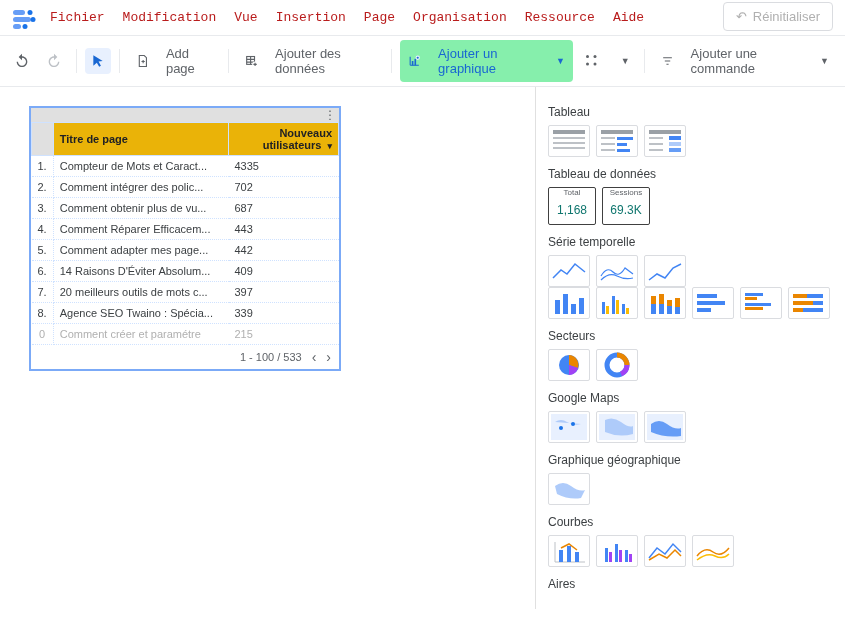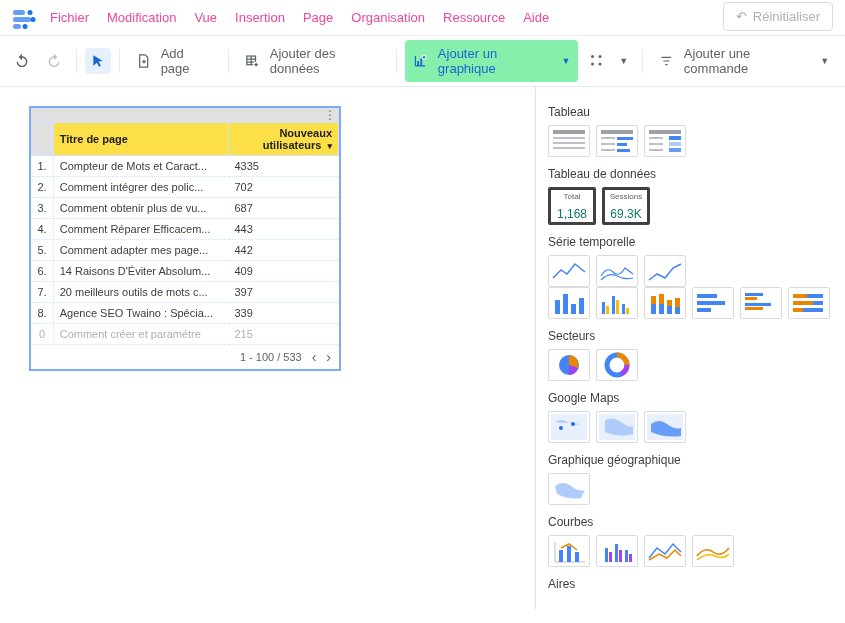--- a/index.html
+++ b/index.html
@@ -1,49 +1,49 @@
 <!DOCTYPE html>
 <html><head>
 <meta charset="utf-8">
 <style>
   * { box-sizing: border-box; }
   body { margin:0; font-family: Arial, sans-serif; font-size:13px; color:#3c4043; background:#fff; width:845px; }
   .header { display:flex; align-items:center; padding:2px 12px 0 12px; }
   .logo { width:24px; height:24px; margin-right:14px; margin-top:4px; }
   .title-block { flex:1; }
   .doc-title { font-size:18px; color:#5f6368; margin:0 0 2px 0; font-weight:400; }
-  .menu-bar { display:flex; gap:18px; font-size:13px; color:#ec4899; margin-top:2px; }
+  .menu-bar { display:flex; gap:18px; font-size:13px; color:#b91c1c; margin-top:2px;font-family:Liberation Mono, monospace; }
   .menu-item { cursor:pointer; }
   .reset-btn { border:1px solid #dadce0; border-radius:4px; padding:6px 12px; color:#b0b0b0; font-size:13px; display:flex; align-items:center; gap:6px; }
   .toolbar { display:flex; align-items:center; border-top:1px solid #e8eaed; border-bottom:1px solid #e8eaed; padding:4px 8px; gap:4px; margin-top:4px; }
-  .tb-btn { display:flex; align-items:center; gap:10px; padding:6px 8px; border-radius:4px; color:#5f6368; cursor:pointer; font-size:13px;justify-content:flex-end; }
+  .tb-btn { display:flex; align-items:center; gap:17px; padding:6px 8px; border-radius:4px; color:#5f6368; cursor:pointer; font-size:13px;justify-content:flex-end; }
   .tb-btn.icon-only{ padding:6px; }
   .tb-btn.cursor{ background:#e8f0fe; color:#1967d2;}
   .tb-btn.add-chart{ background:#86efac; color:#1967d2;}
   .sep{ width:1px; height:24px; background:#e8eaed; margin:0 4px;}
   .canvas-area { display:flex; }
   .canvas { flex:1; background:#fff; padding:20px 0 0 30px; }
   .table-widget { width:310px; border:1px solid #7baaf7; box-shadow:0 0 0 1px #7baaf7; position:relative; background:#fff;}
   .table-top { height:14px; background:#e0e0e0; display:flex; justify-content:flex-end; align-items:center; padding-right:4px;}
   .kebab{ font-size:12px; color:#5f6368; letter-spacing:-1px;}
   table{ border-collapse:collapse; width:100%; font-size:11px;}
-  th{ background:#fde047; font-weight:bold; text-align:left; padding:4px 6px; border:1px solid #cfe2ff; color:#202124;}
+  th{ background:#eab308; font-weight:bold; text-align:left; padding:4px 6px; border:1px solid #cfe2ff; color:#202124;}
   th.num{ text-align:right;}
   td{ padding:4px 6px; border-bottom:1px dotted #cfe2ff; color:#3c4043; }
   td.idx{ width:18px; text-align:center; color:#3c4043; border-right:1px dotted #cfe2ff; background:#fff;}
   td.val{ text-align:left; width:110px;}
   td.txt{ white-space:nowrap; overflow:hidden; text-overflow:ellipsis; max-width:160px;margin-left:28px;}
   .pager{ text-align:right; font-size:11px; padding:4px 8px; color:#5f6368; display:flex; justify-content:flex-end; align-items:center; gap:10px;}
   .pager .arrow{ font-size:14px; cursor:pointer;}
   .dropdown{ width:310px; border-left:1px solid #e0e0e0; background:#fff; position:relative; max-height:540px; overflow-y:scroll; padding:8px 12px 12px 12px;}
   .section-title{ font-size:12px; color:#3c4043; margin:10px 0 6px 0;}
   .chart-row{ display:flex; gap:6px; flex-wrap:wrap; }
   .chart-tile{ width:42px; height:32px; border:1px solid #dadce0; border-radius:2px; display:flex; align-items:center; justify-content:center; cursor:pointer; background:#fff;}
   .chart-tile svg{ width:36px; height:26px;}
-  .scorecard{ width:48px; height:38px; border:3px solid #404040; border-radius:2px; font-size:8px; color:#5f6368; display:flex; flex-direction:column; align-items:center; justify-content:center; gap:6px; cursor:pointer;}
+  .scorecard{ width:48px; height:38px; border:1px solid #404040; border-radius:2px; font-size:8px; color:#5f6368; display:flex; flex-direction:column; align-items:center; gap:6px; cursor:pointer;}
   .scorecard .big{ font-size:12px; color:#0f766e;}
   .hdr-corner{ width:18px; background:#e0e0e0; border:1px solid #cfe2ff;}
   .faded-row td{ color:#b0b0b0;}
   .drop-arrow{ font-size:9px; margin-left:3px;}
 </style>
 </head>
 <body>
 
 <div class="header">
   <svg class="logo" viewBox="0 0 24 24">

